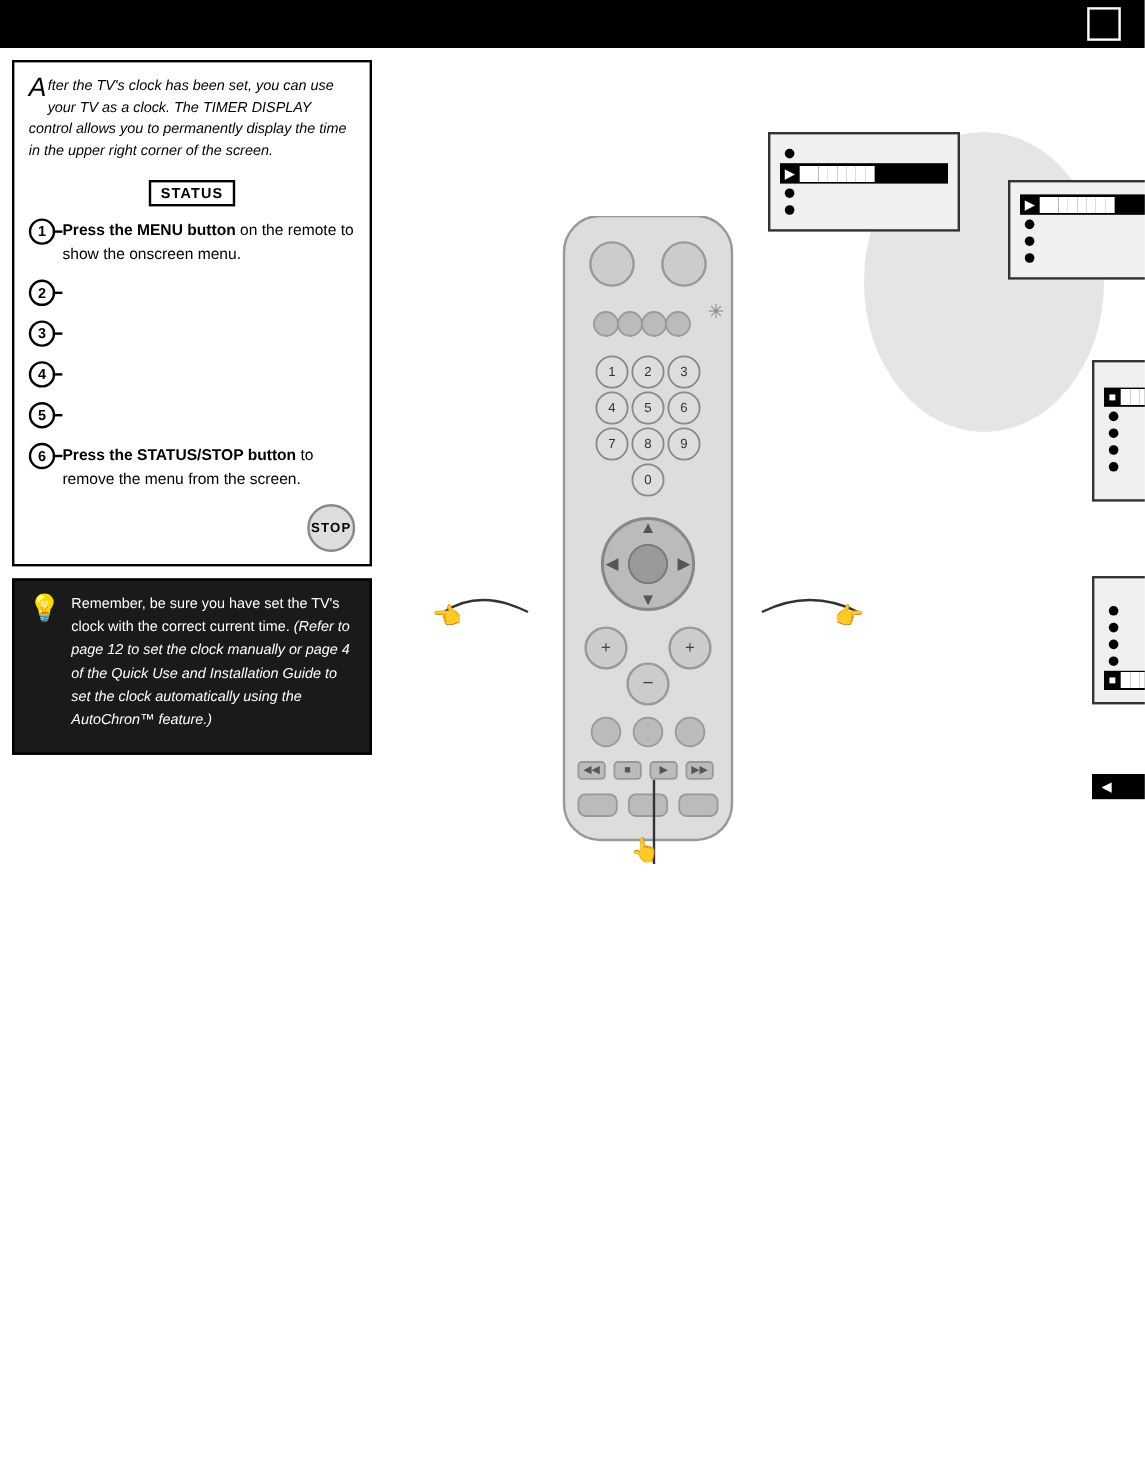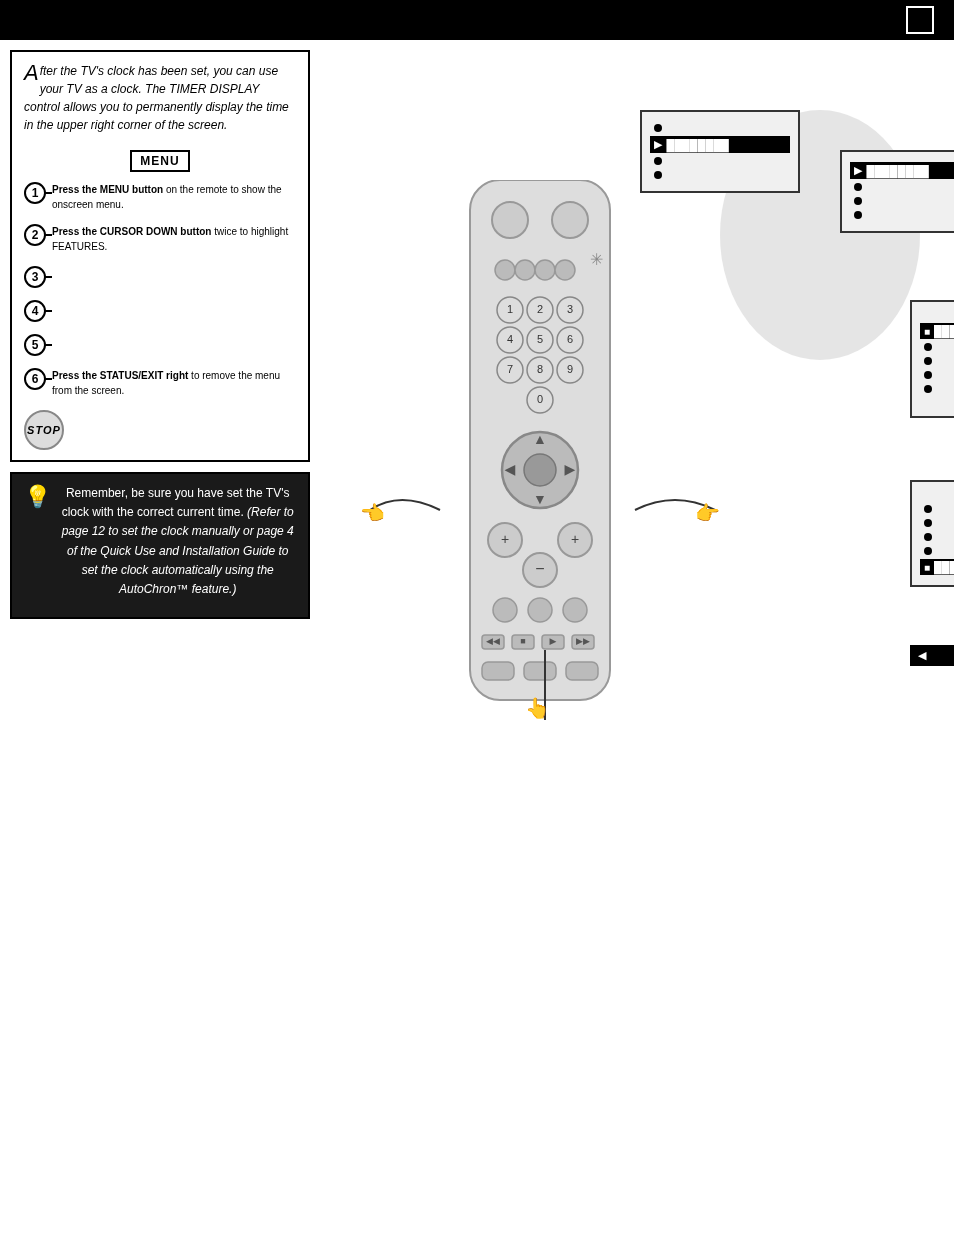--- a/index.html
+++ b/index.html
@@ -97,32 +97,31 @@
       content: '';
       position: absolute;
       right: -8px;
       top: 50%;
       transform: translateY(-50%);
       width: 8px;
       height: 2px;
       background: #000;
     }
     .step-text {
-      font-size: 10px;
+      font-size: 13px;
       line-height: 1.5;
     }
     .step-text strong {
       font-weight: bold;
     }
 
     .stop-badge {
       display: flex;
-      justify-content: flex-start;
+      justify-content: flex-end;
       margin-top: 10px;
-      font-style: italic;
     }
     .stop-circle {
       width: 40px;
       height: 40px;
       border-radius: 50%;
       background: #ddd;
       border: 2px solid #888;
       display: flex;
       align-items: center;
       justify-content: center;
@@ -145,21 +144,20 @@
       gap: 8px;
       margin-bottom: 8px;
     }
     .tip-bulb {
       font-size: 22px;
       flex-shrink: 0;
     }
     .tip-text {
       font-size: 12px;
       line-height: 1.6;
-      text-align: center;
     }
     .tip-text em {
       font-style: italic;
     }
 
     
     .right-panel {
       flex: 1;
       position: relative;
       min-height: 900px;
@@ -263,53 +261,50 @@
   <div class="left-panel">
 
     <div class="instruction-box">
 
       <div class="intro-text">
         <span class="large-A"><i>A</i></span>
         <i>fter the TV's clock has been set, you can use your TV as a clock. The TIMER DISPLAY control allows you to permanently display the time in the upper right corner of the screen.</i>
       </div>
 
       <div style="text-align:center;">
-        <span class="begin-badge">MENU</span>
+        <span class="begin-badge">STATUS</span>
       </div>
 
       <div class="step">
         <div class="step-num">1</div>
         <div class="step-text">
           <strong>Press the MENU button</strong> on the remote to show the onscreen menu.
         </div>
       </div>
 
       <div class="step">
         <div class="step-num">2</div>
-        <div class="step-text">
-          <strong>Press the CURSOR DOWN button</strong> twice to highlight FEATURES.
-        </div>
       </div>
 
       <div class="step">
         <div class="step-num">3</div>
       </div>
 
       <div class="step">
         <div class="step-num">4</div>
       </div>
 
       <div class="step">
         <div class="step-num">5</div>
       </div>
 
       <div class="step">
         <div class="step-num">6</div>
         <div class="step-text">
-          <strong>Press the STATUS/EXIT right</strong> to remove the menu from the screen.
+          <strong>Press the STATUS/STOP button</strong> to remove the menu from the screen.
         </div>
       </div>
 
       <div class="stop-badge">
         <div class="stop-circle">STOP</div>
       </div>
     </div>
 
     <div class="tip-box">
       <div class="tip-header">

